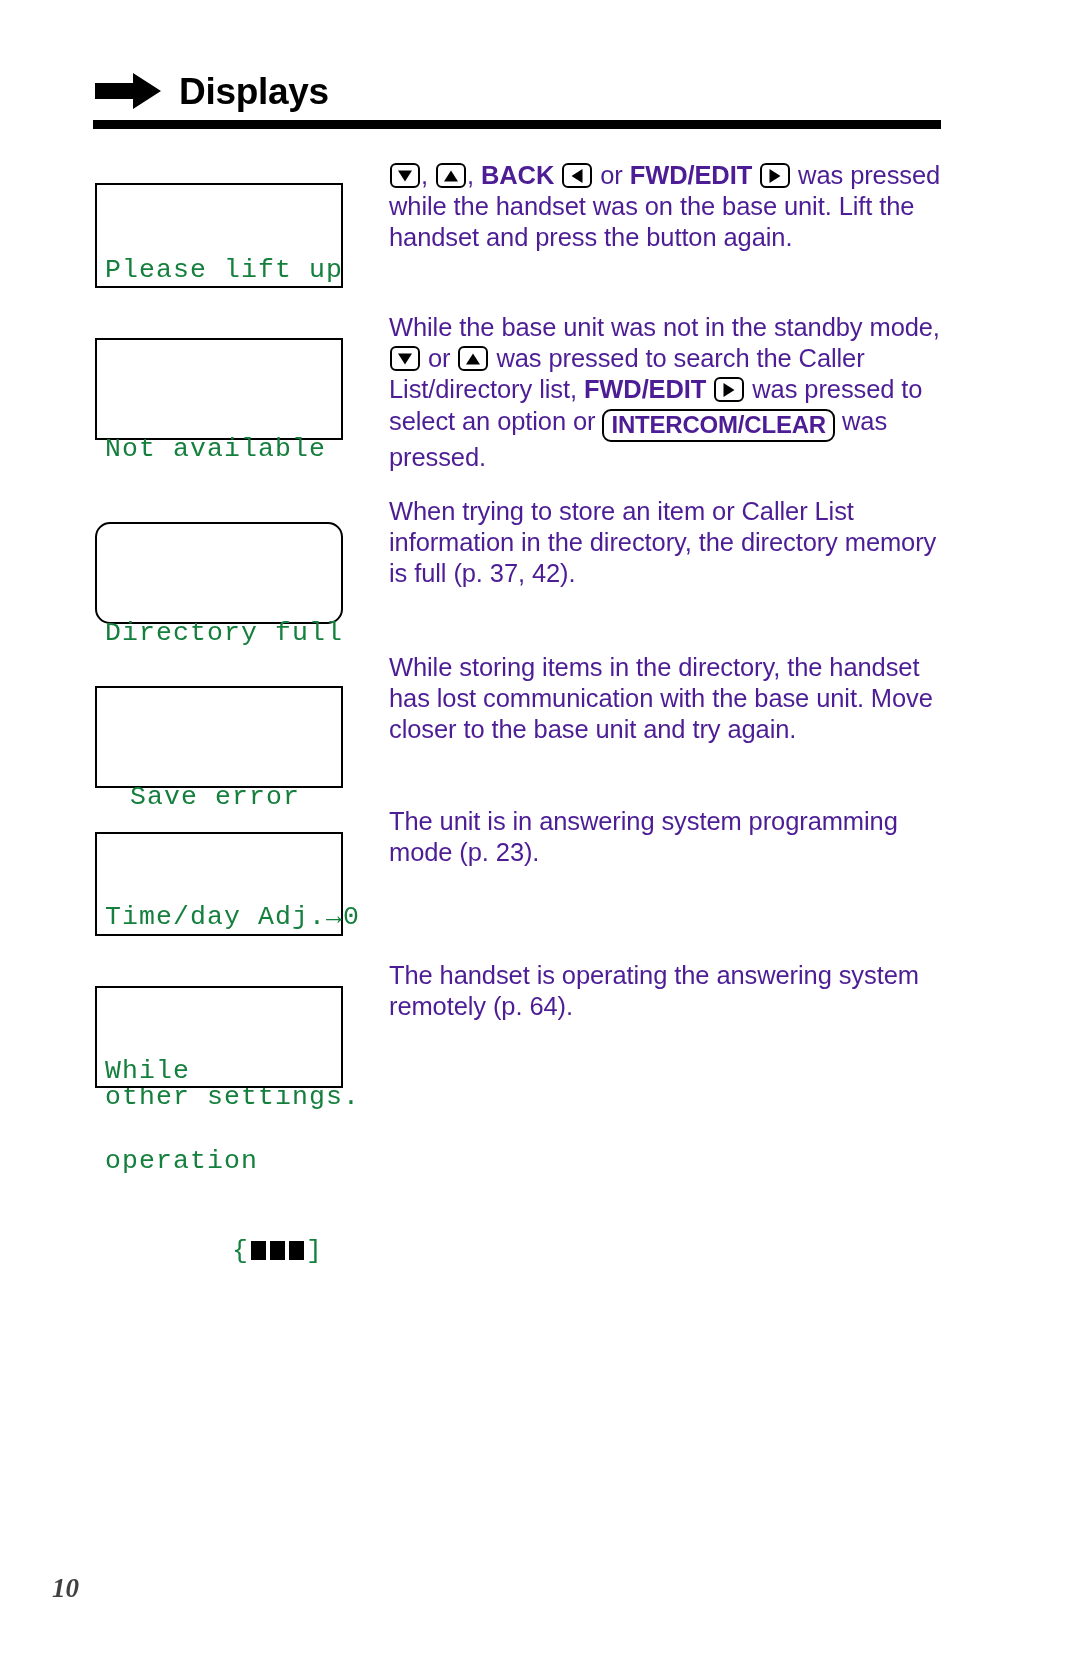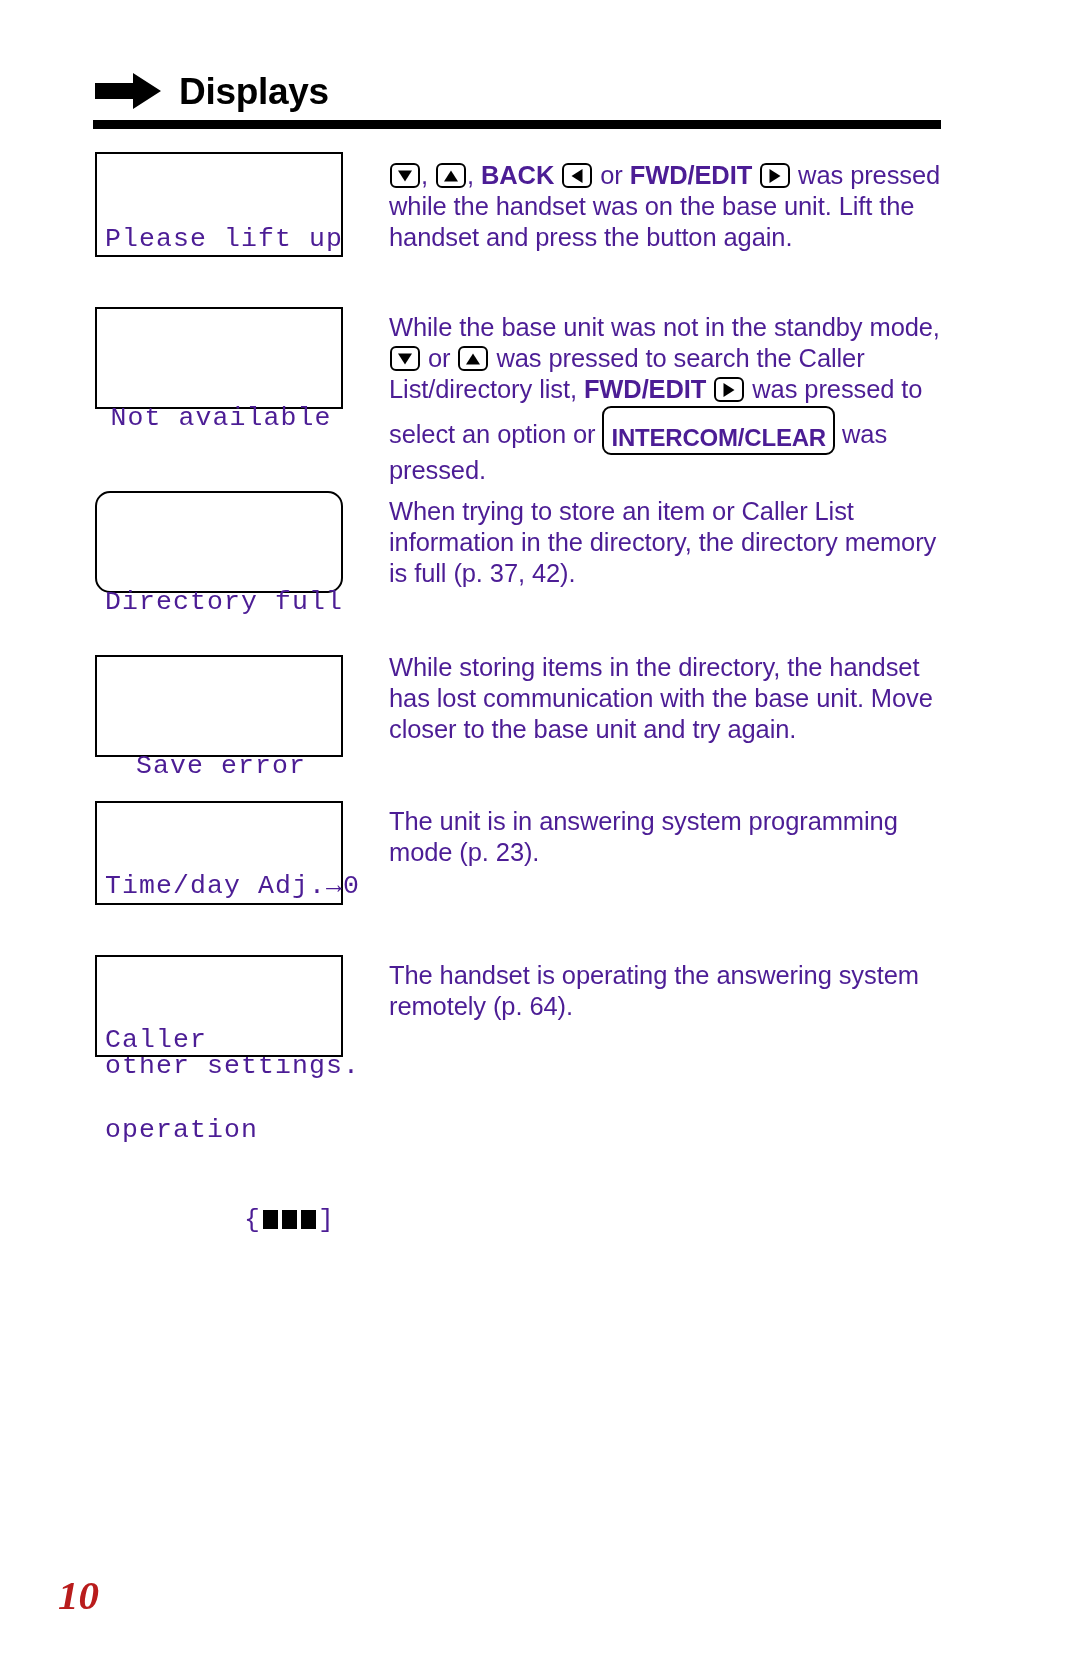--- a/index.html
+++ b/index.html
@@ -65,23 +65,24 @@
   .lcd {
     position: absolute;
     left: 95px;
     box-sizing: border-box;
     border: 2px solid #000000;
     background: #ffffff;
     font-family: "Liberation Mono", monospace;
     font-size: 26.5px;
     line-height: 30px;
     letter-spacing: 1.1px;
-    padding: 10px 4px 8px 8px;
+    padding: 10px 16px 8px 8px;
     white-space: pre;
-    color: #4c1d95;
+    color: #15803d;
+    margin-top: 31px;
   }
   .lcd.center { text-align: center; }
   .lcd-line { display: block; }
   .lcd-line.right { text-align: right; padding-right: 2px; }
 
   .desc {
     position: absolute;
     left: 389px;
     width: 556px;
     font-size: 25.5px;
@@ -133,21 +134,21 @@
     transform: translate(-50%, -50%);
     border-top: 7.5px solid transparent;
     border-bottom: 7.5px solid transparent;
     border-left: 11px solid #000000;
   }
   .keylabel {
     display: inline-block;
     box-sizing: border-box;
     border: 2.6px solid #000000;
     border-radius: 9px;
-    padding: 16px 7px 2px 7px;
+    padding: 0px 7px 2px 7px;
     font-weight: bold;
     font-size: 24px;
     line-height: 27px;
     vertical-align: -3px;
     letter-spacing: -0.2px;
     background: #ffffff;
   }
 
   
   .level {
@@ -163,28 +164,28 @@
     width: 15px;
     height: 19px;
     background: #000000;
     vertical-align: -2px;
     margin: 0 2px;
   }
 
   
   .page-number {
     position: absolute;
-    left: 58px;
+    left: 52px;
     top: 1575px;
     font-family: "Liberation Serif", serif;
     font-style: italic;
     font-weight: bold;
-    font-size: 41px;
+    font-size: 27px;
     line-height: 1;
-    color: #b91c1c;
+    color: #404040;
   }
 </style>
 </head>
 <body>
 
 <div class="page">
 
   <div class="header">
     <svg class="header-arrow" viewBox="0 0 66 38" aria-hidden="true">
       <path d="M0 11 L38 11 L38 1 L66 19 L38 37 L38 27 L0 27 Z" fill="#000000"></path>
@@ -232,21 +233,21 @@
       <div class="lcd" style="top:0px; width:248px; height:104px; padding-top:8px;">
         <span class="lcd-line">Time/day Adj.→0</span>
         <span class="lcd-line">See manual for</span>
         <span class="lcd-line">other settings.</span>
       </div>
       <div class="desc" style="top:5px;">The unit is in answering system programming mode (p. 23).</div>
     </div>
 
     <div class="row" style="top:955px;">
       <div class="lcd" style="top:0px; width:248px; height:102px; padding-top:8px;">
-        <span class="lcd-line">Caller</span>
+        <span class="lcd-line">While</span>
         <span class="lcd-line">operation</span>
         <span class="lcd-line right"><span class="level"><span>{</span><i class="bar"></i><i class="bar"></i><i class="bar"></i><span>]</span></span></span>
       </div>
       <div class="desc" style="top:5px;">The handset is operating the answering system remotely (p. 64).</div>
     </div>
 
   </div>
 
   <div class="page-number">10</div>
 

